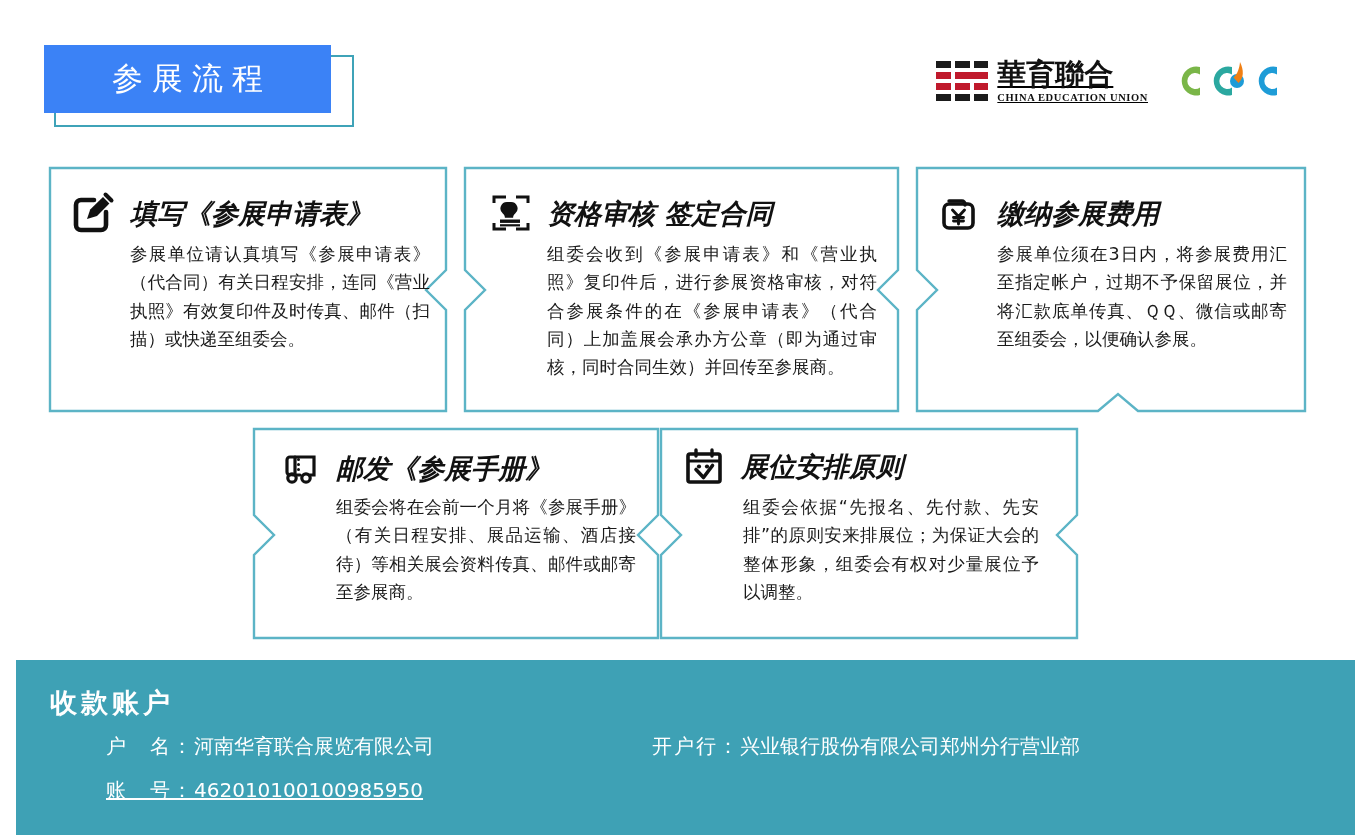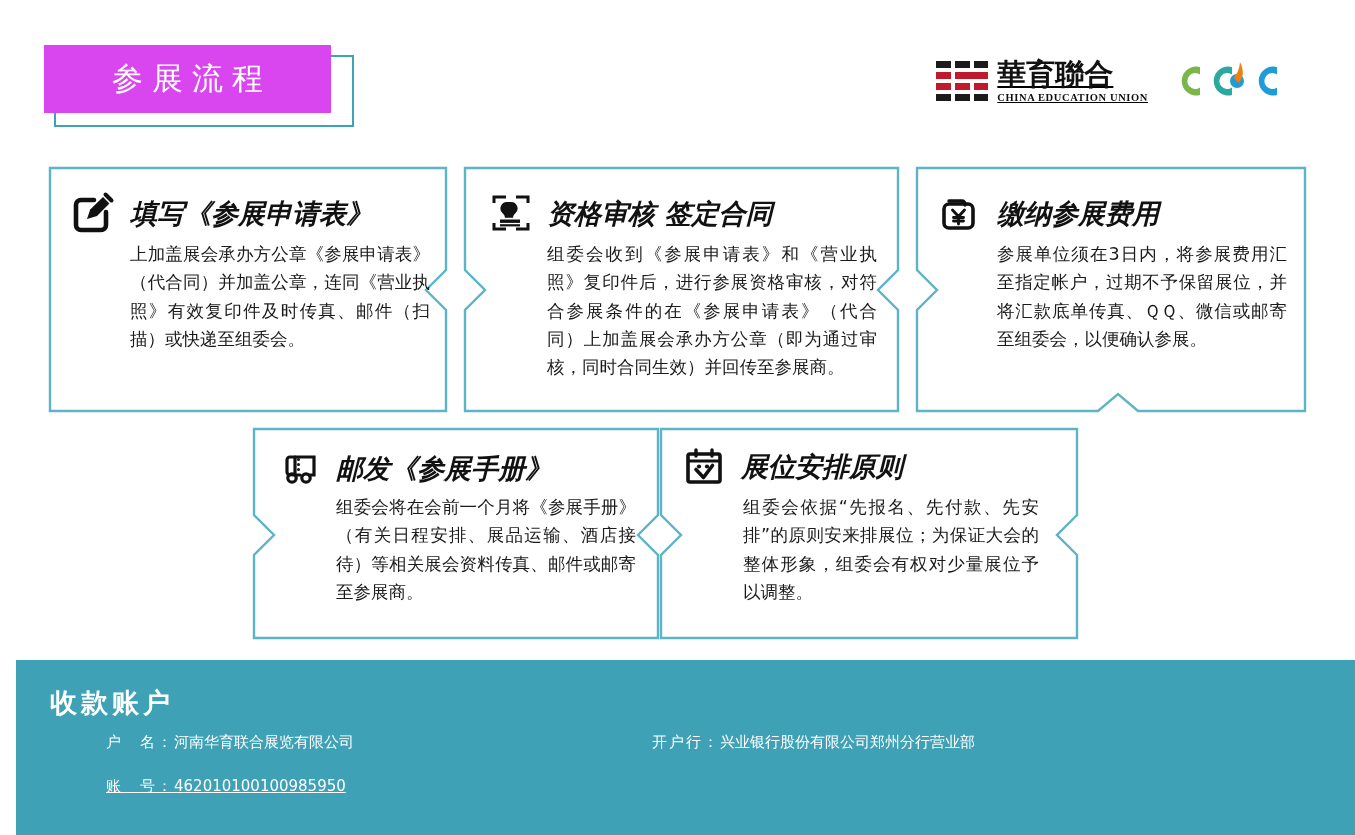--- a/index.html
+++ b/index.html
@@ -14,21 +14,21 @@
   
   .title-wrap { position: absolute; left: 44px; top: 45px; width: 310px; height: 82px; }
   .title-outline {
     position: absolute; left: 10px; top: 10px;
     width: 300px; height: 72px;
     border: 2px solid #3fa3b8; background: transparent;
   }
   .title-block {
     position: absolute; left: 0; top: 0;
     width: 287px; height: 68px;
-    background: #d946ef;
+    background: #3b82f6;
     display: flex; align-items: center; justify-content: center;
   }
   .title-text {
     color: #ffffff; font-size: 31px; font-weight: 500;
     letter-spacing: 9px; text-indent: 9px;
     font-family: "DejaVu Sans", "Liberation Sans", sans-serif;
   }
 
   
   .logos { position: absolute; right: 60px; top: 58px; display: flex; align-items: center; gap: 22px; }
@@ -70,21 +70,21 @@
 
   
   .footer {
     position:absolute; left:16px; bottom:0; width:1355px; height:175px; background:#3ea1b5;
     color:#ffffff;
   }
   .footer-title {
     position:absolute; left:34px; top:25px; font-size:27px; font-weight:bold;
     letter-spacing:4px; font-family:"DejaVu Sans","Liberation Sans",sans-serif;
   }
-  .f-row { position:absolute; font-size:15px; font-family:"DejaVu Sans","Liberation Sans",sans-serif; white-space: nowrap; }
+  .f-row { position:absolute; font-size:20px; font-family:"DejaVu Sans","Liberation Sans",sans-serif; white-space: nowrap; }
   .f-name   { left:90px; top:73px; }
   .f-bank   { left:636px; top:73px; }
   .f-acct   { left:90px; top:117px;text-decoration:underline; }
   .f-label  { letter-spacing: 2px; }
 </style>
 </head>
 <body>
 
 <div id="page">
 
@@ -143,21 +143,21 @@
     <div class="card-head" style="left:22px; top:24px;">
       <span class="card-icon">
         <svg width="46" height="46" viewBox="0 0 46 46">
           <path d="M36 22 V35 a5 5 0 0 1 -5 5 H11 a5 5 0 0 1 -5 -5 V15 a5 5 0 0 1 5 -5 H24" fill="none" stroke="#111" stroke-width="4.6" stroke-linecap="round"></path>
           <path d="M17 29 l3.2 -9.6 L33 7 l6.4 6.4 L27 26 Z" fill="#111"></path>
           <path d="M35.5 4.5 l6 6" stroke="#111" stroke-width="4" stroke-linecap="round"></path>
         </svg>
       </span>
       <span class="card-title">填写《参展申请表》</span>
     </div>
-    <div class="card-body" style="left:82px; top:74px; width:300px;">上加盖展会承办方公章《参展申请表》（代合同）并加盖公章，连同《营业执照》有效复印件及时传真、邮件（扫描）或快递至组委会。</div>
+    <div class="card-body" style="left:82px; top:74px; width:300px;">参展单位请认真填写《参展申请表》（代合同）有关日程安排，连同《营业执照》有效复印件及时传真、邮件（扫描）或快递至组委会。</div>
   </div>
 
   <div class="card" style="left:463px; top:166px; width:437px; height:247px;">
     <svg class="frame" width="437" height="247" viewBox="0 0 437 247">
       <path d="M2 2 H435 V104 L415 124 L435 144 V245 H2 V144 L22 124 L2 104 Z" fill="#ffffff" stroke="#5cb4c6" stroke-width="2.4" stroke-linejoin="miter"></path>
     </svg>
     <div class="card-head" style="left:24px; top:24px;">
       <span class="card-icon">
         <svg width="46" height="46" viewBox="0 0 46 46">
           <path d="M7 13 V7 H19 M41 13 V7 H29 M7 33 V39 H19 M41 33 V39 H29" fill="none" stroke="#111" stroke-width="3"></path>

